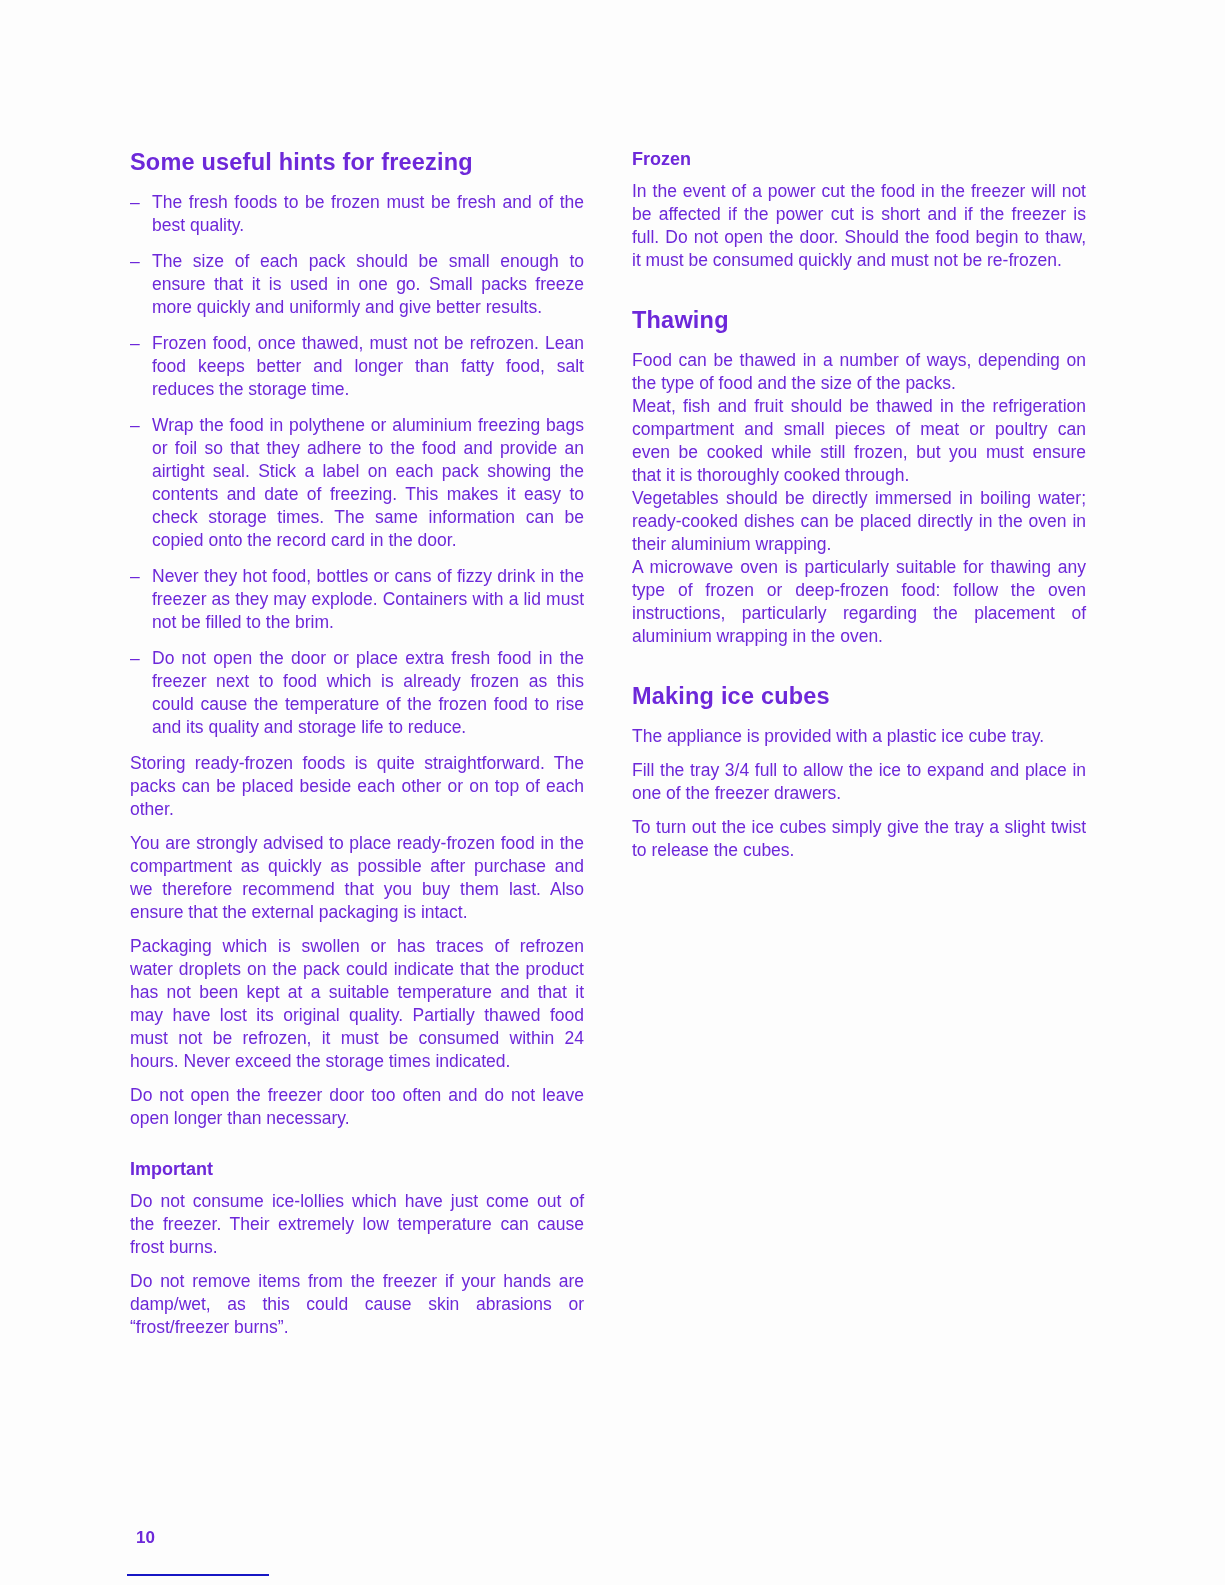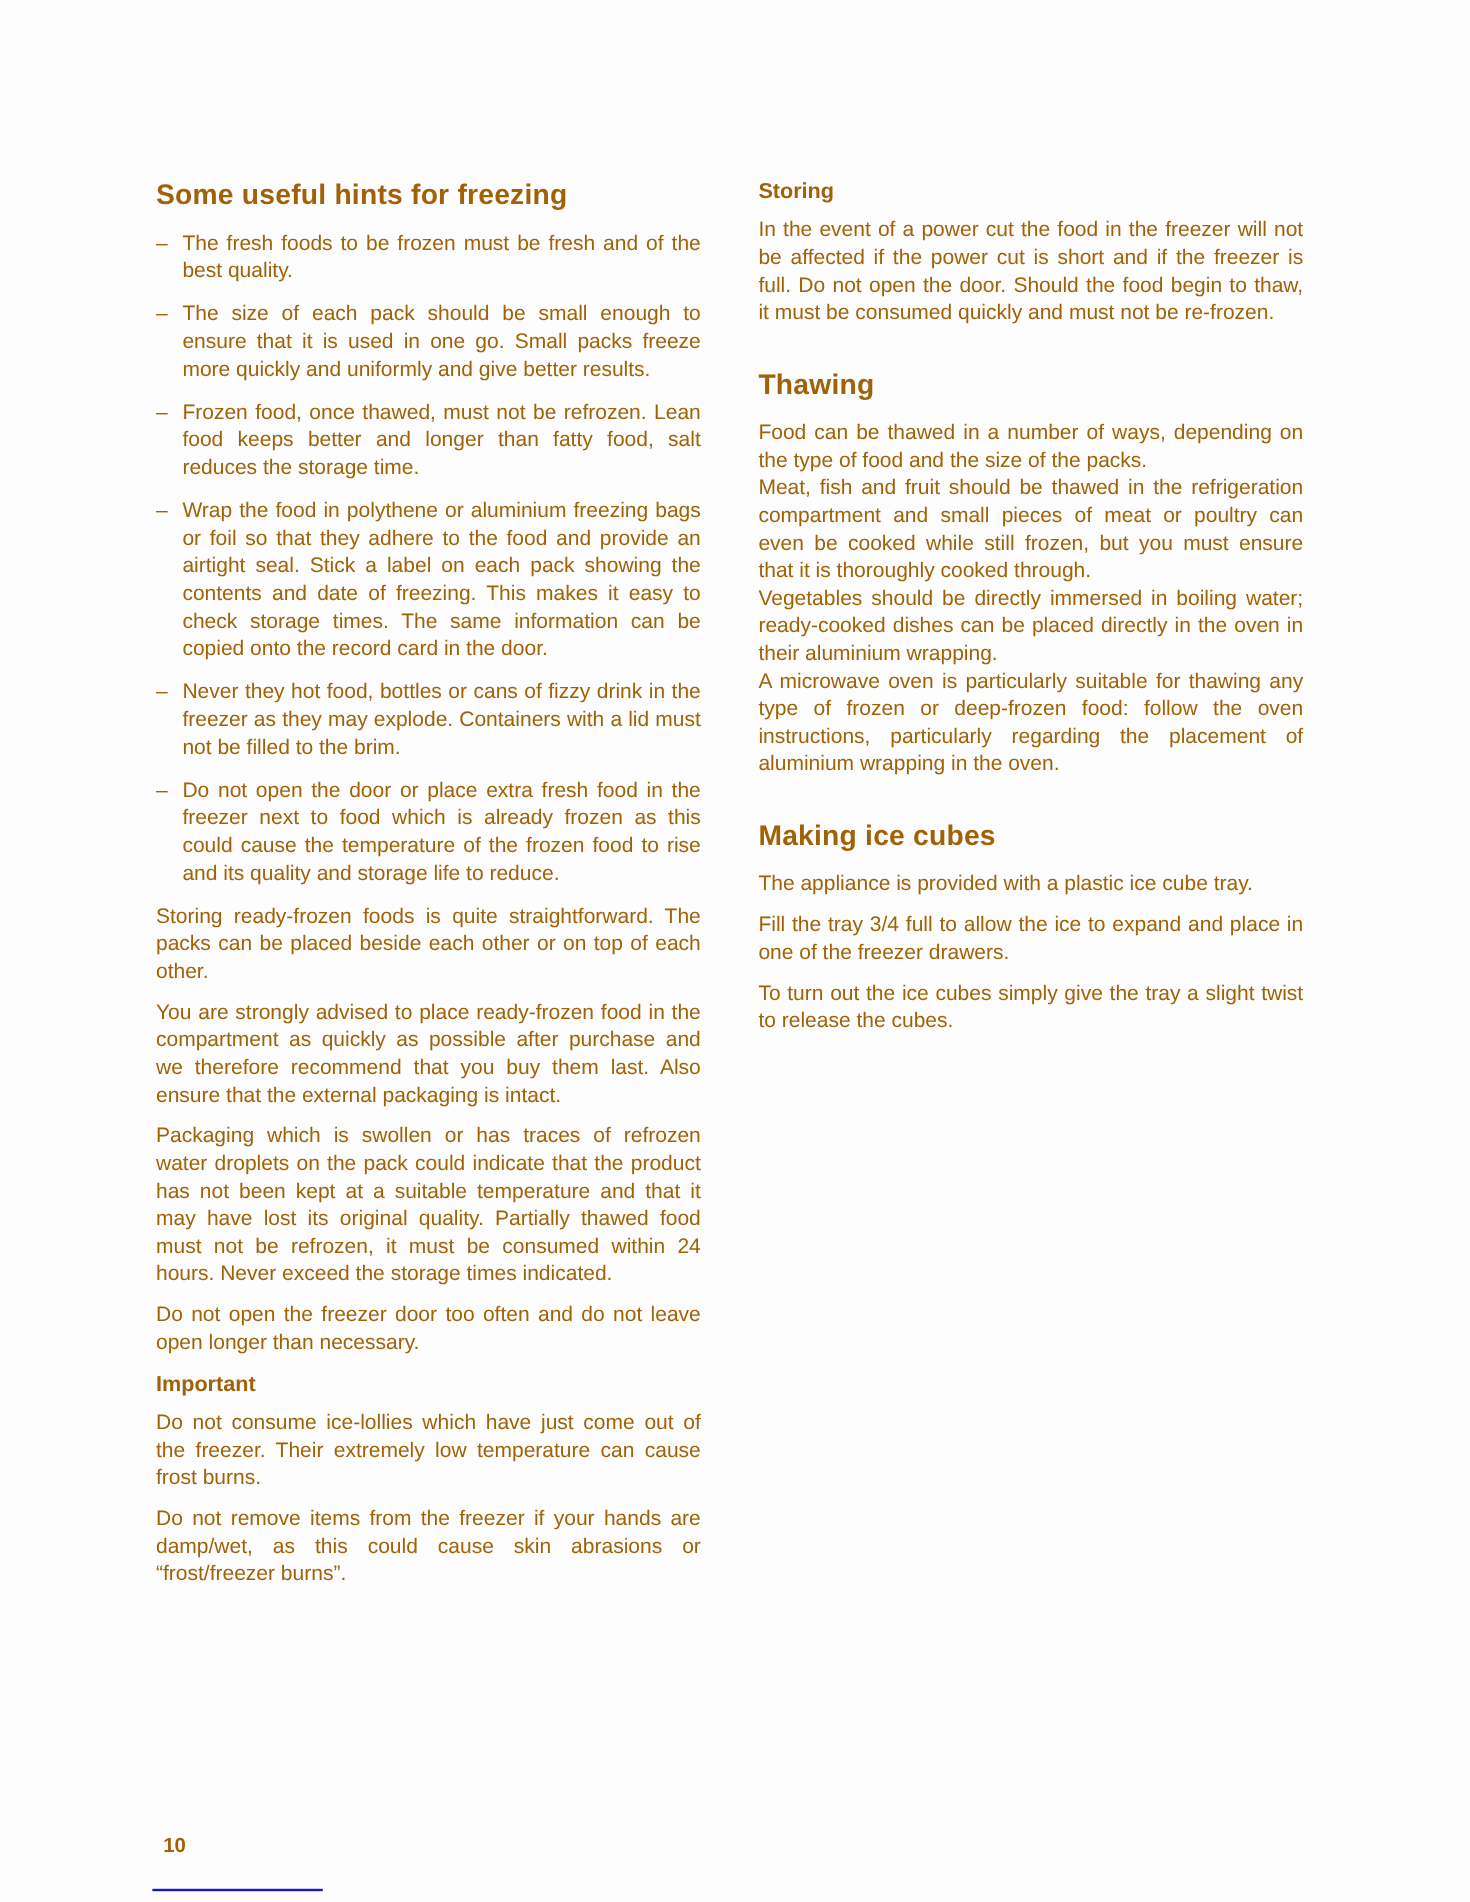--- a/index.html
+++ b/index.html
@@ -6,21 +6,21 @@
     margin: 0;
     padding: 0;
     background: #e8e8e8;
   }
   .page {
     position: relative;
     width: 1225px;
     height: 1585px;
     margin: 0 auto;
     background: #fdfdfd;
-    color: #a16207;
+    color: #6d28d9;
     font-family: "Liberation Sans", sans-serif;
     overflow: hidden;
   }
   .col {
     position: absolute;
     top: 148px;
     width: 454px;
     font-size: 17.5px;
     line-height: 23px;
     text-align: justify;
@@ -38,21 +38,21 @@
   }
   h1.section-heading.spaced { margin-top: 34px; }
 
   h2.sub-heading {
     font-size: 18px;
     line-height: 22px;
     font-weight: bold;
     margin: 0 0 10px 0;
     text-align: left;
   }
-  h2.sub-heading.spaced { margin-top: 12px; }
+  h2.sub-heading.spaced { margin-top: 28px; }
 
   ul.dash-list {
     list-style: none;
     margin: 0;
     padding: 0;
   }
   ul.dash-list li {
     display: flex;
     margin: 0 0 13px 0;
   }
@@ -125,21 +125,21 @@
     <p class="para">Do not open the freezer door too often and do not leave open longer than necessary.</p>
 
     <h2 class="sub-heading spaced">Important</h2>
     <p class="para">Do not consume ice-lollies which have just come out of the freezer. Their extremely low temperature can cause frost burns.</p>
     <p class="para">Do not remove items from the freezer if your hands are damp/wet, as this could cause skin abrasions or “frost/freezer burns”.</p>
 
   </div>
 
   <div class="col col-right">
 
-    <h2 class="sub-heading">Storing</h2>
+    <h2 class="sub-heading">Frozen</h2>
     <p class="para">In the event of a power cut the food in the freezer will not be affected if the power cut is short and if the freezer is full. Do not open the door. Should the food begin to thaw, it must be consumed quickly and must not be re-frozen.</p>
 
     <h1 class="section-heading spaced">Thawing</h1>
     <p class="para-tight">Food can be thawed in a number of ways, depending on the type of food and the size of the packs.</p>
     <p class="para-tight">Meat, fish and fruit should be thawed in the refrigeration compartment and small pieces of meat or poultry can even be cooked while still frozen, but you must ensure that it is thoroughly cooked through.</p>
     <p class="para-tight">Vegetables should be directly immersed in boiling water; ready-cooked dishes can be placed directly in the oven in their aluminium wrapping.</p>
     <p class="para-tight">A microwave oven is particularly suitable for thawing any type of frozen or deep-frozen food: follow the oven instructions, particularly regarding the placement of aluminium wrapping in the oven.</p>
 
     <h1 class="section-heading spaced">Making ice cubes</h1>
     <p class="para">The appliance is provided with a plastic ice cube tray.</p>

